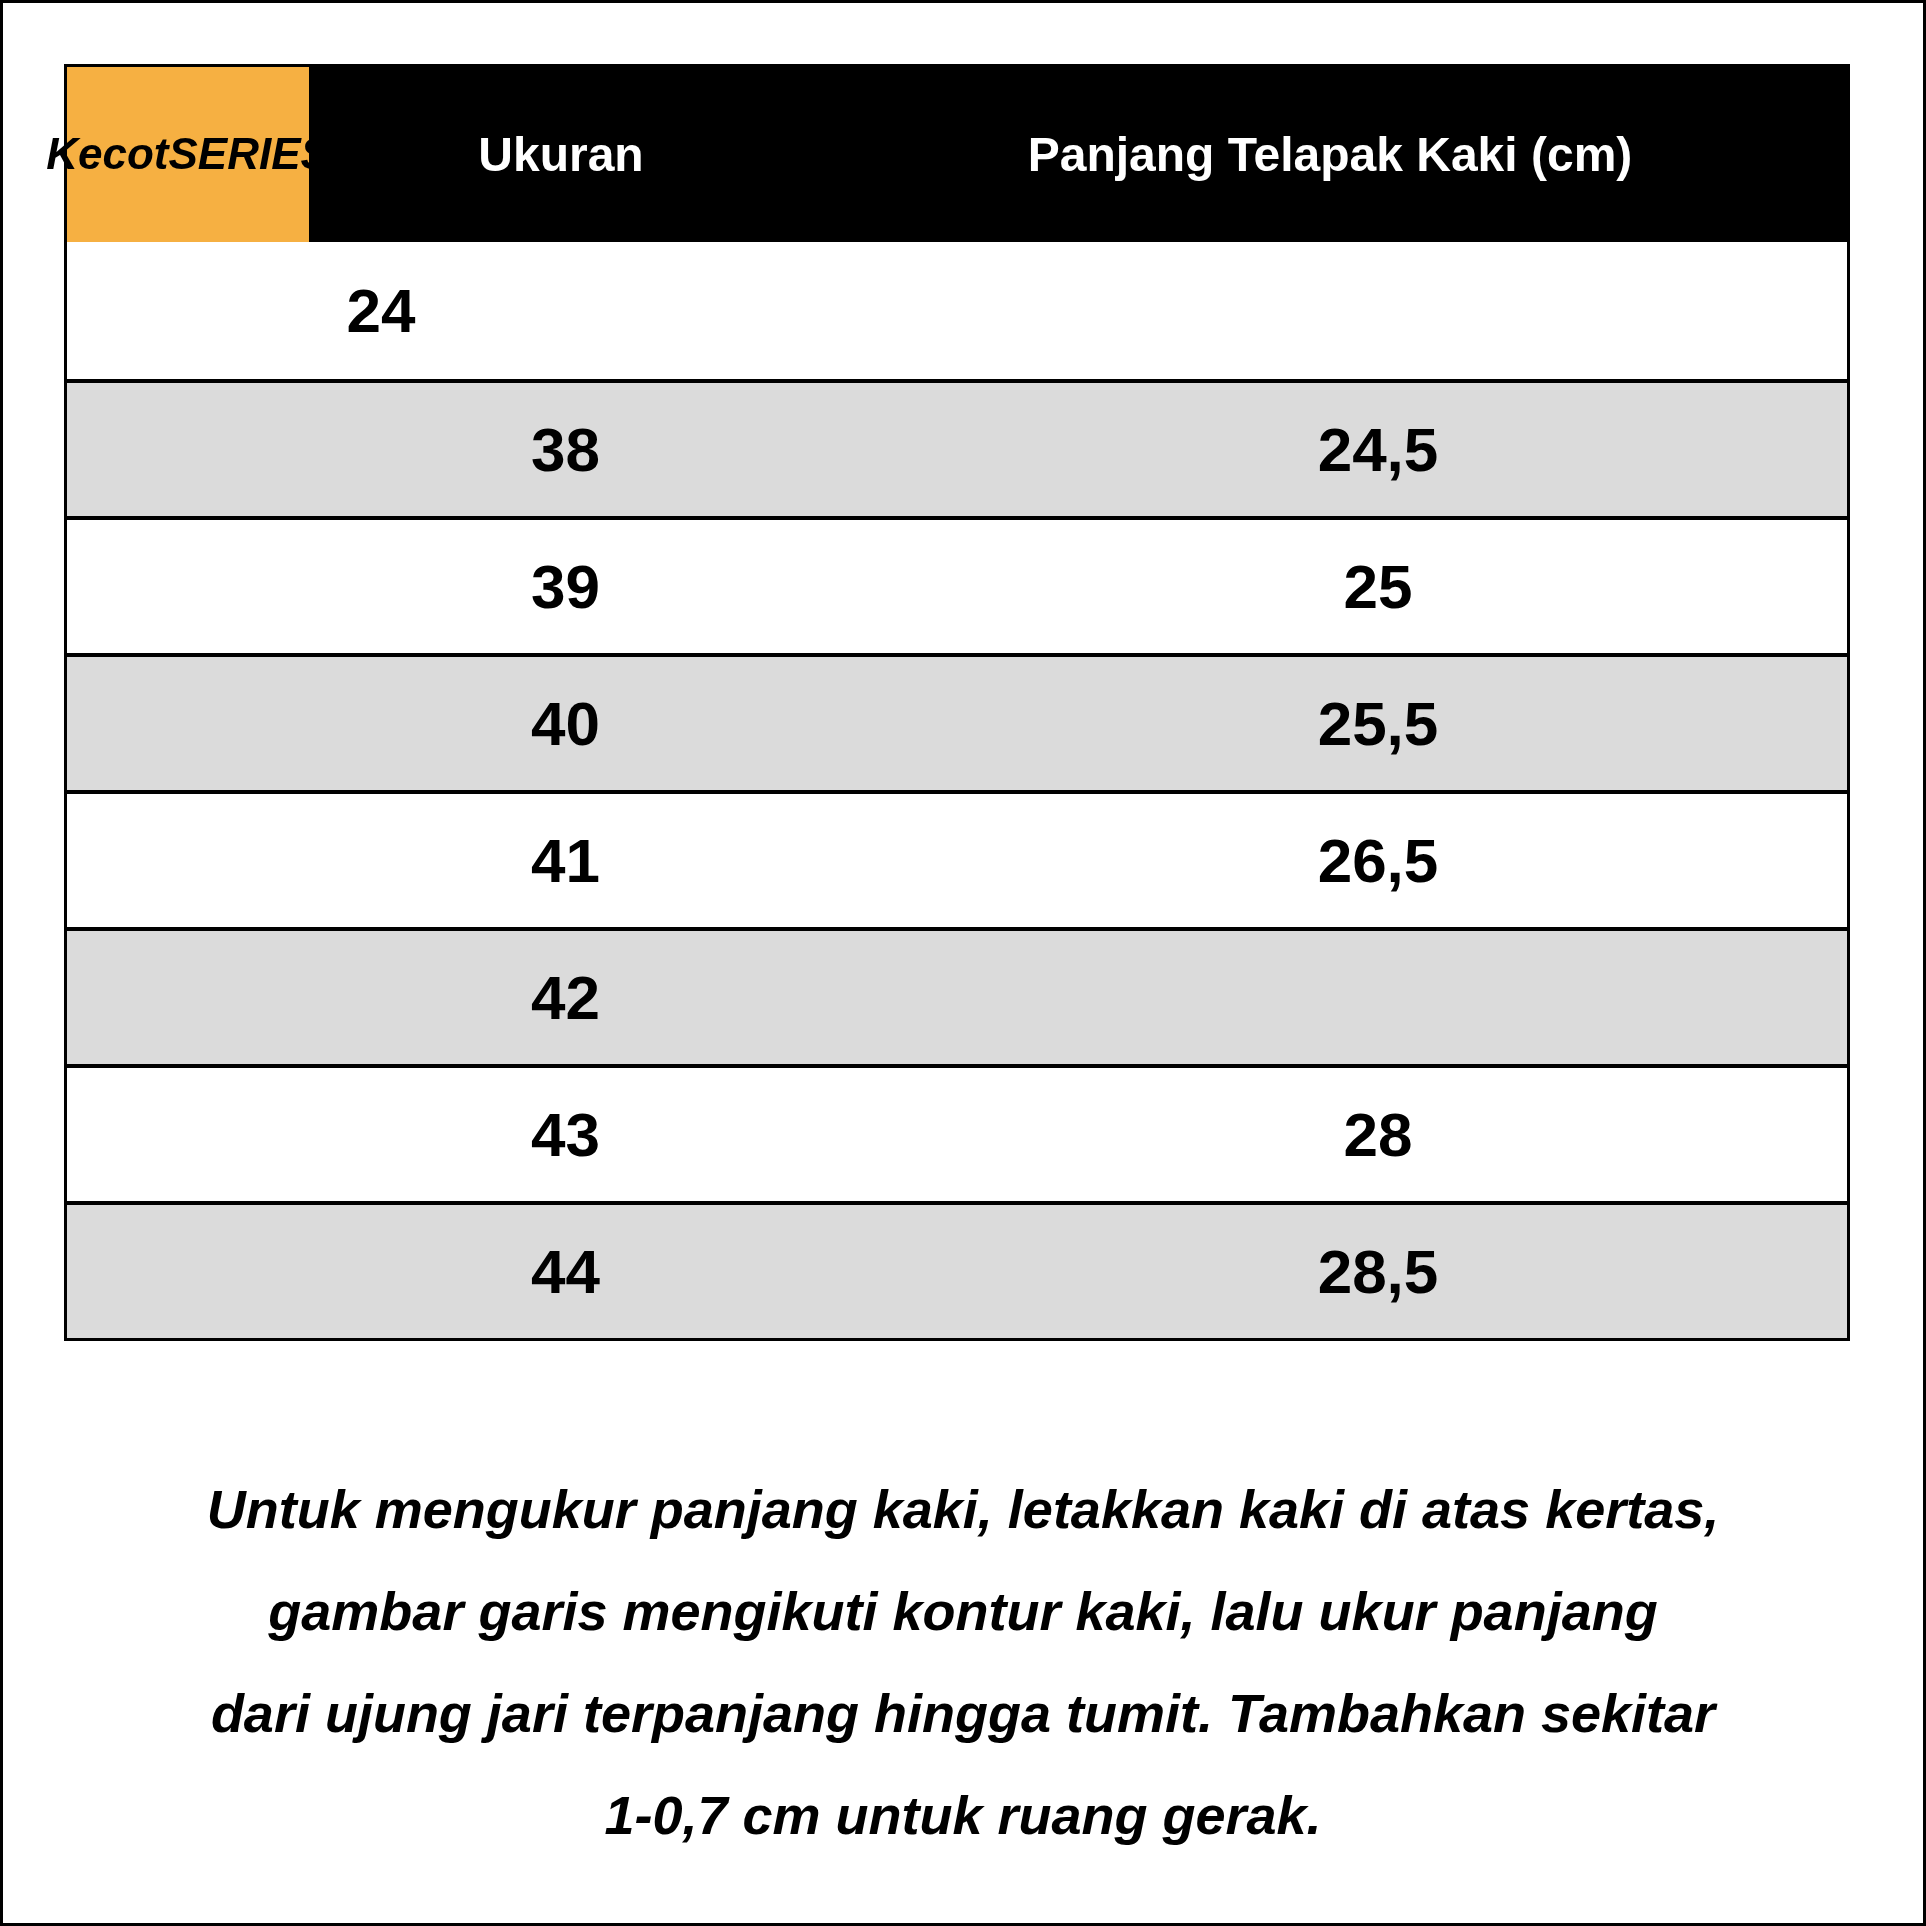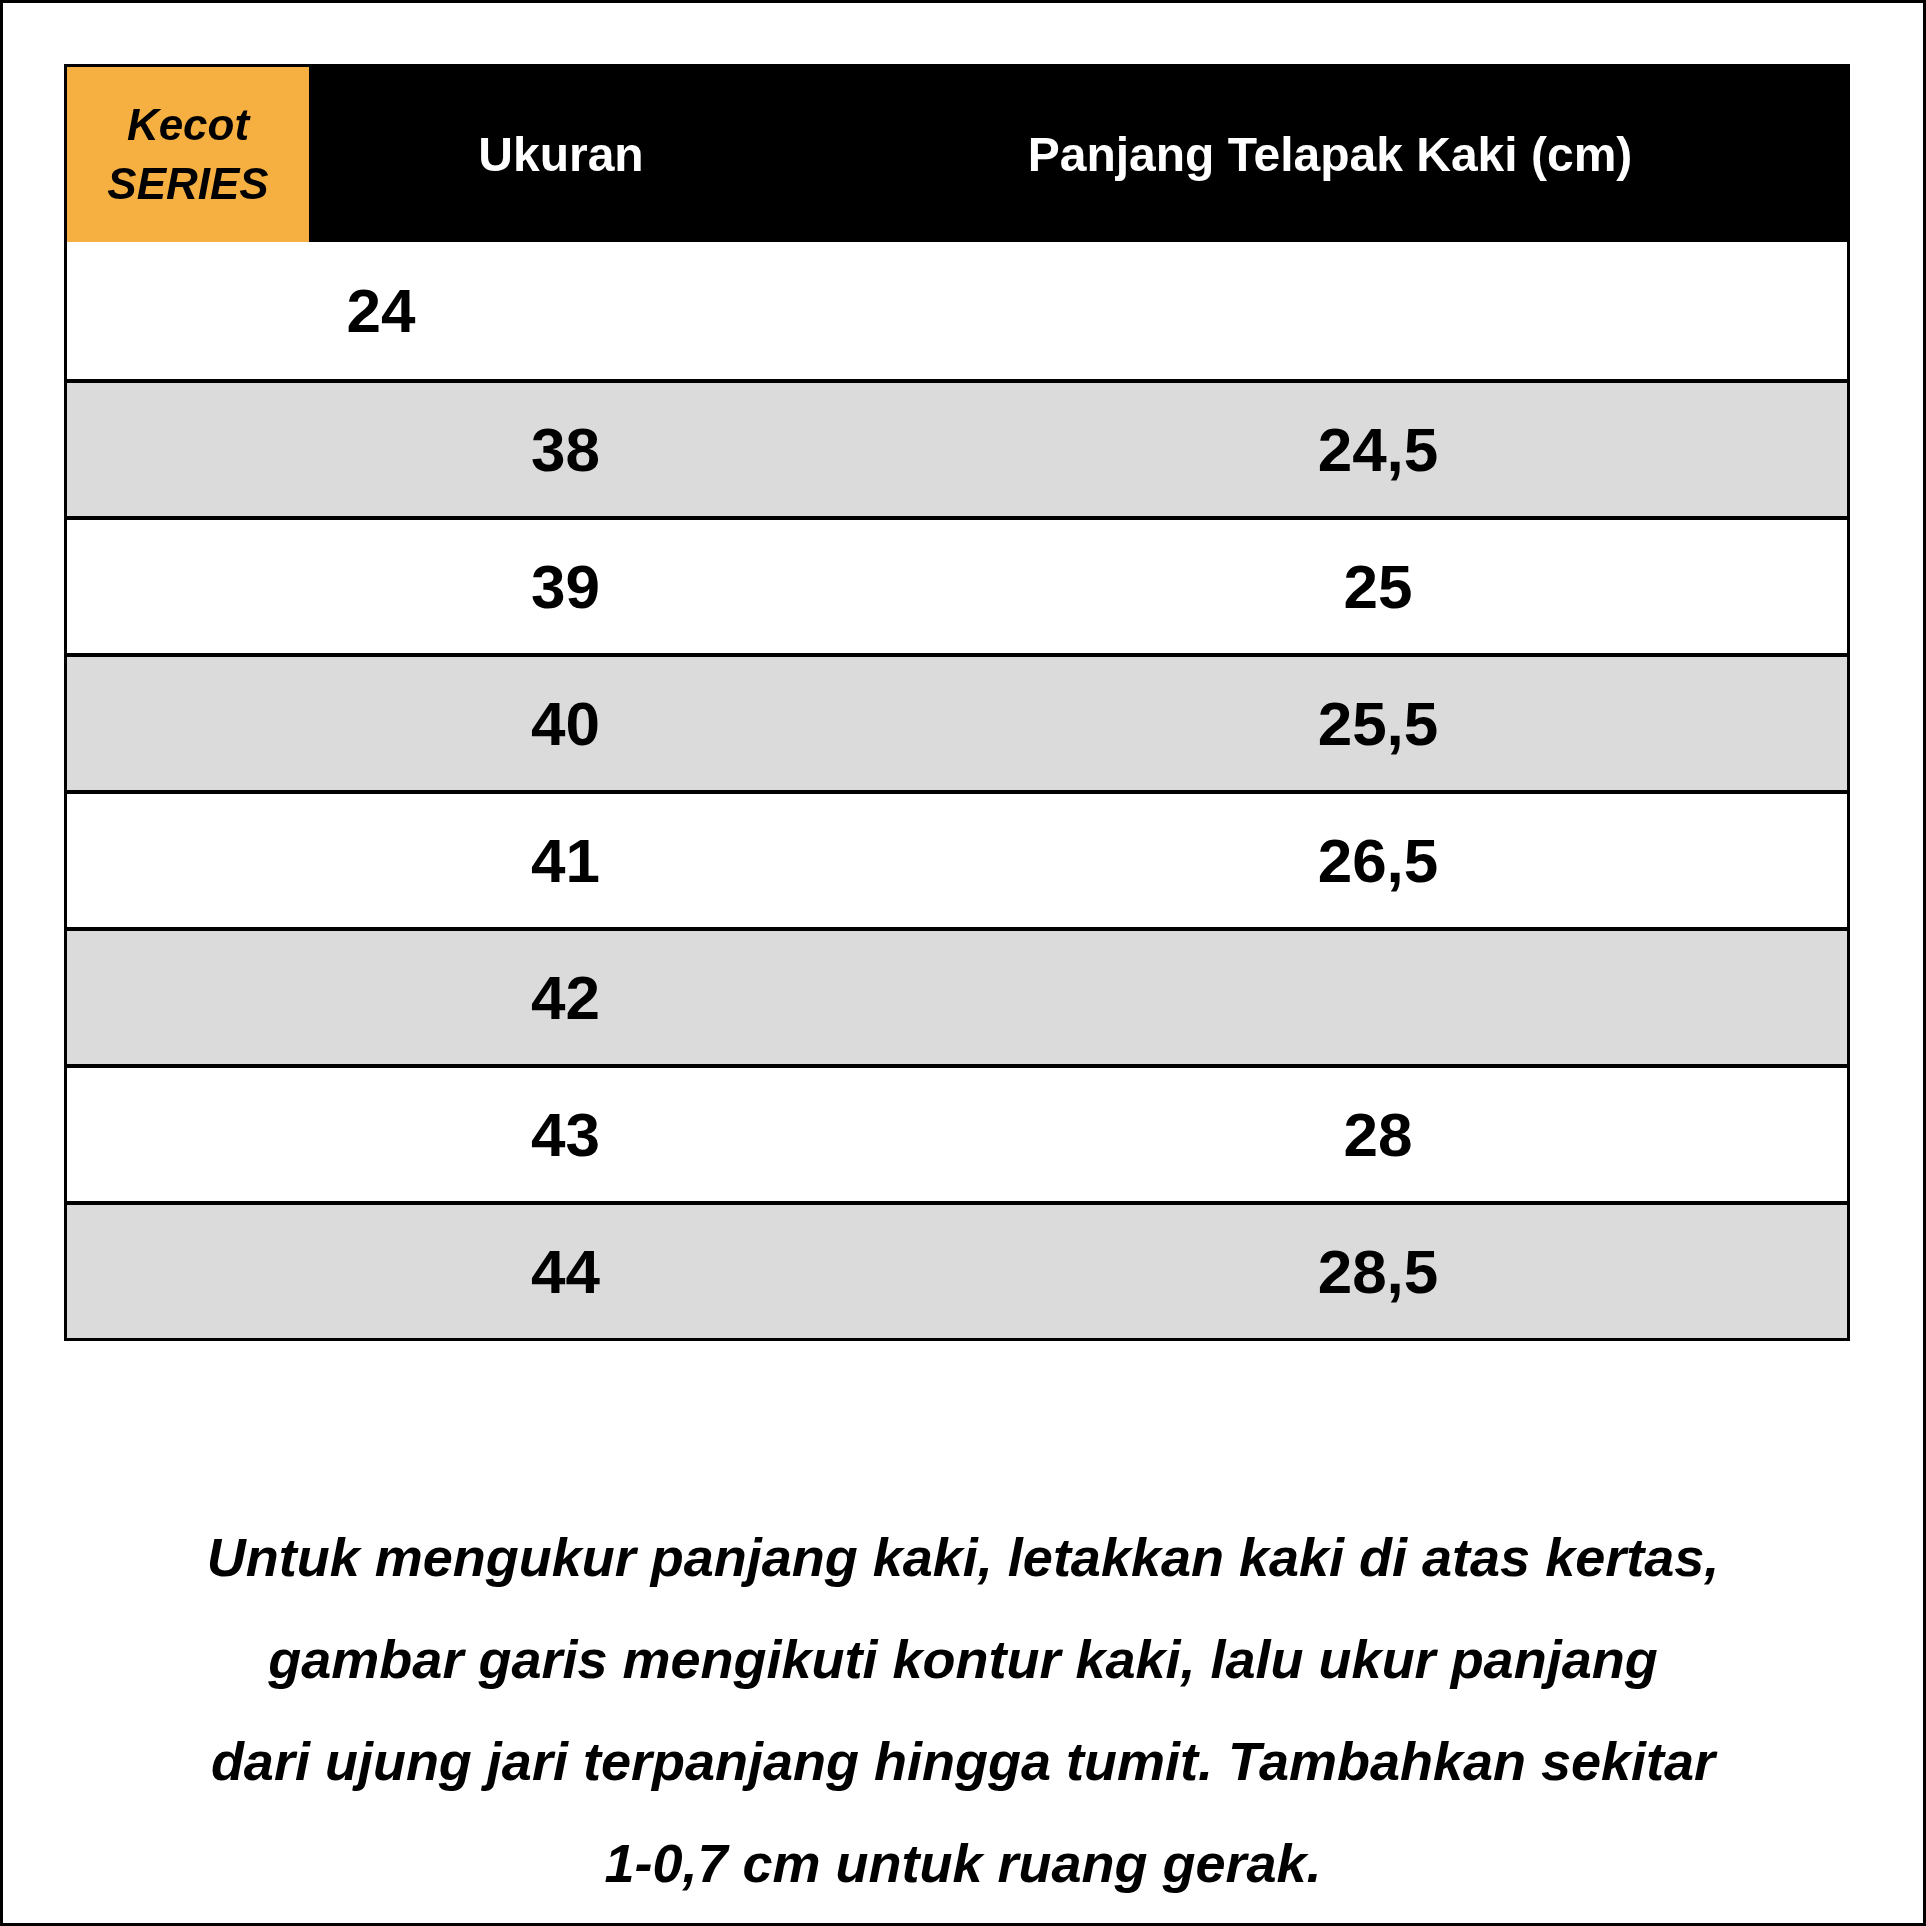--- a/index.html
+++ b/index.html
@@ -30,21 +30,21 @@
     display: flex;
     height: 175px;
     background: #000000;
   }
   .badge {
     width: 242px;
     flex: 0 0 242px;
     background: #F6B042;
     color: #000000;
     display: flex;
-    flex-direction: column;
+    flex-direction: row;
     align-items: center;
     justify-content: center;
     font-style: italic;
     font-weight: bold;
     font-size: 44px;
     line-height: 1.32;
   }
   .th {
     color: #ffffff;
     font-weight: bold;
@@ -73,21 +73,21 @@
     font-size: 62px;
     color: #000000;
     white-space: nowrap;
   }
   .td-size { width: 997px; flex: 0 0 997px; }
   .td-length { width: 628px; flex: 0 0 628px; }
   .measurement-note {
     position: absolute;
     left: 0;
     right: 0;
-    top: 1503px;
+    top: 1455px;
     text-align: center;
     font-style: italic;
     font-weight: bold;
     font-size: 54px;
     line-height: 102px;
     color: #000000;
   }
   .note-line { white-space: nowrap; }
 </style>
 </head>

